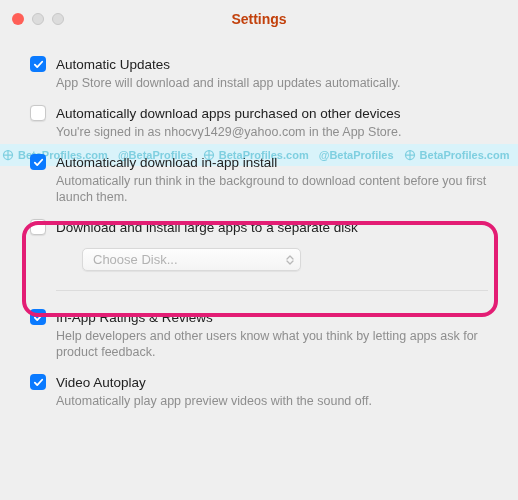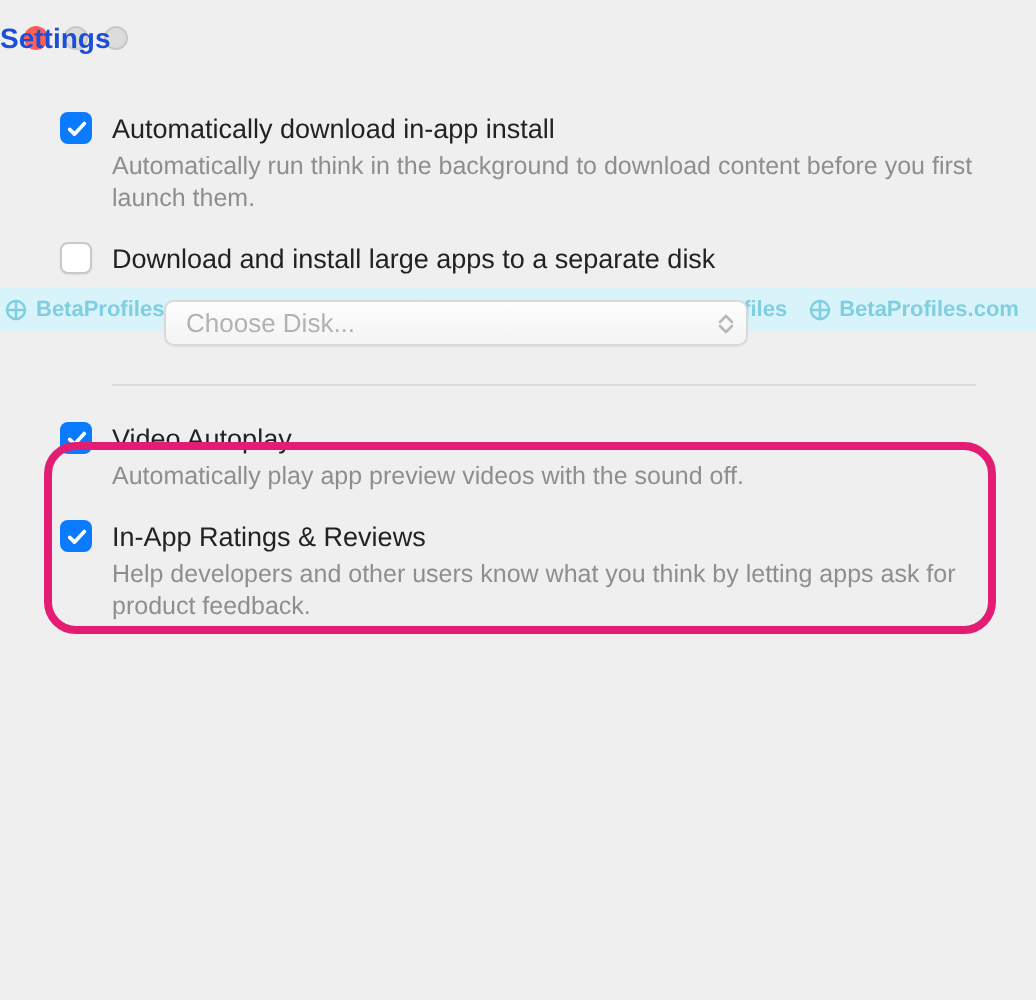--- a/index.html
+++ b/index.html
@@ -30,23 +30,24 @@
     margin-left: 12px;
   }
   .dot {
     width: 12px; height: 12px; border-radius: 50%;
   }
   .dot.red { background: #ff5f57; }
   .dot.grey { background: #dcdcdc; border: 0.5px solid #c8c8c8; }
   .title {
     position: absolute;
     left: 0; right: 0;
+    text-align: center;
     font-weight: 700;
     font-size: 14px;
-    color: #1d4ed8;
+    color: #c2410c;
   }
   .content {
     padding: 18px 30px 0 30px;
   }
   .row {
     display: flex;
     align-items: flex-start;
     margin-bottom: 14px;
     position: relative;
   }
@@ -116,21 +117,21 @@
     border: 4px solid #e31d74;
     border-radius: 16px;
     z-index: 2;
     pointer-events: none;
   }
   .select-row {
     margin-top: 12px;
     margin-left: 26px;
   }
   .select {
-    width: 292px;
+    width: 219px;
     height: 23px;
     background: linear-gradient(#fdfdfd,#f4f4f4);
     border: 1px solid #d9d9d9;
     border-radius: 5px;
     display: flex;
     align-items: center;
     justify-content: space-between;
     padding: 0 6px 0 10px;
     font-size: 13px;
     color: #b2b2b2;
@@ -188,21 +189,43 @@
       <svg viewBox="0 0 24 24" fill="none" stroke="#7fcfe0" stroke-width="2.5">
           <circle cx="12" cy="12" r="9"></circle>
           <path d="M12 3v18M3 12h18" stroke-linecap="round"></path>
         </svg>
       <span>BetaProfiles.com</span>
     </span>
   </div>
 
   <div class="content">
 
-
+    <div class="row">
+      <div class="cbwrap">
+        <div class="checkbox checked">
+          <svg viewBox="0 0 12 12">
+              <path d="M2 6.2 L4.6 8.8 L10 3" stroke="#fff" stroke-width="2" fill="none" stroke-linecap="round" stroke-linejoin="round"></path>
+            </svg>
+        </div>
+      </div>
+      <div class="txt">
+        <div class="label">Automatic Updates</div>
+        <div class="desc">App Store will download and install app updates automatically.</div>
+      </div>
+    </div>
+
+    <div class="row">
+      <div class="cbwrap">
+        <div class="checkbox unchecked"></div>
+      </div>
+      <div class="txt">
+        <div class="label">Automatically download apps purchased on other devices</div>
+        <div class="desc">You're signed in as nhocvy1429@yahoo.com in the App Store.</div>
+      </div>
+    </div>
 
     <div class="row">
       <div class="cbwrap">
         <div class="checkbox checked">
           <svg viewBox="0 0 12 12">
               <path d="M2 6.2 L4.6 8.8 L10 3" stroke="#fff" stroke-width="2" fill="none" stroke-linecap="round" stroke-linejoin="round"></path>
             </svg>
         </div>
       </div>
       <div class="txt">
@@ -237,36 +260,36 @@
 
     <div class="row">
       <div class="cbwrap">
         <div class="checkbox checked">
           <svg viewBox="0 0 12 12">
               <path d="M2 6.2 L4.6 8.8 L10 3" stroke="#fff" stroke-width="2" fill="none" stroke-linecap="round" stroke-linejoin="round"></path>
             </svg>
         </div>
       </div>
       <div class="txt">
+        <div class="label">In-App Ratings &amp; Reviews</div>
+        <div class="desc">Help developers and other users know what you think by letting apps ask for product feedback.</div>
+      </div>
+    </div>
+
+    <div class="row">
+      <div class="cbwrap">
+        <div class="checkbox checked">
+          <svg viewBox="0 0 12 12">
+              <path d="M2 6.2 L4.6 8.8 L10 3" stroke="#fff" stroke-width="2" fill="none" stroke-linecap="round" stroke-linejoin="round"></path>
+            </svg>
+        </div>
+      </div>
+      <div class="txt">
         <div class="label">Video Autoplay</div>
         <div class="desc">Automatically play app preview videos with the sound off.</div>
       </div>
     </div>
 
-    <div class="row">
-      <div class="cbwrap">
-        <div class="checkbox checked">
-          <svg viewBox="0 0 12 12">
-              <path d="M2 6.2 L4.6 8.8 L10 3" stroke="#fff" stroke-width="2" fill="none" stroke-linecap="round" stroke-linejoin="round"></path>
-            </svg>
-        </div>
-      </div>
-      <div class="txt">
-        <div class="label">In-App Ratings &amp; Reviews</div>
-        <div class="desc">Help developers and other users know what you think by letting apps ask for product feedback.</div>
-      </div>
-    </div>
-
   </div>
 
   <div class="highlight-box"></div>
 
 </div>
 
 </body></html>

